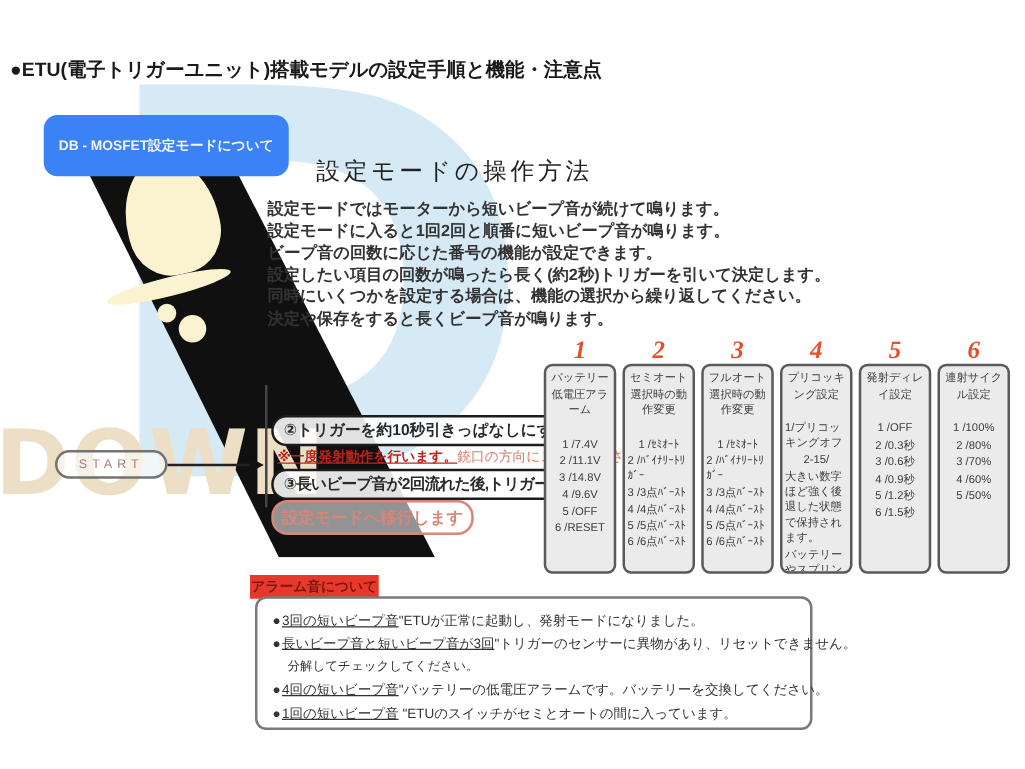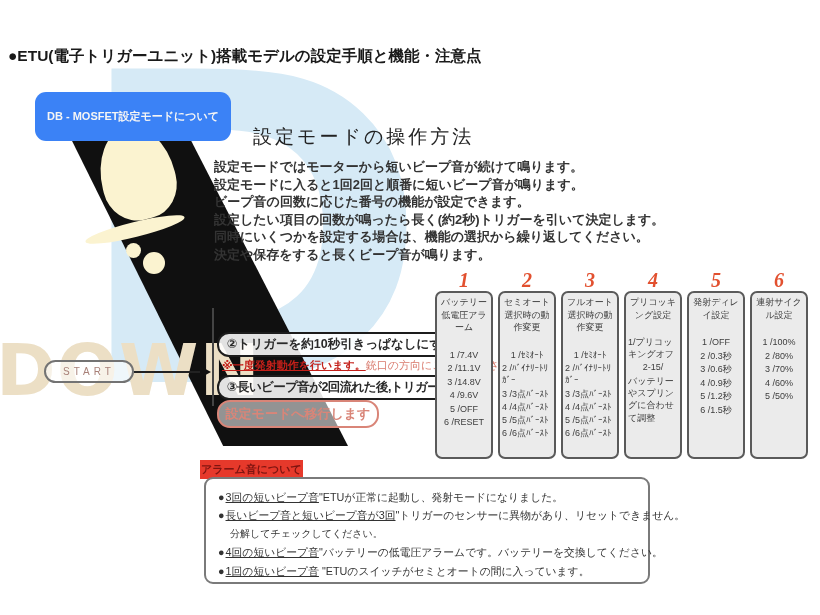--- a/index.html
+++ b/index.html
@@ -153,20 +153,21 @@
             <div class="col-item long">5 /5点ﾊﾞｰｽﾄ</div>
             <div class="col-item long">6 /6点ﾊﾞｰｽﾄ</div>
           </div>
         </div>
         <div class="col">
           <div class="col-num">4</div>
           <div class="col-box">
             <div class="col-header">プリコッキング設定</div>
             <div class="col-item long">1/プリコッキングオフ</div>
             <div class="col-item">2-15/</div>
+            <div class="col-item long">大きい数字ほど強く後退した状態で保持されます。</div>
             <div class="col-item long">バッテリーやスプリングに合わせて調整</div>
           </div>
         </div>
         <div class="col">
           <div class="col-num">5</div>
           <div class="col-box">
             <div class="col-header">発射ディレイ設定</div>
             <div class="col-item">1 /OFF</div>
             <div class="col-item">2 /0.3秒</div>
             <div class="col-item">3 /0.6秒</div>

